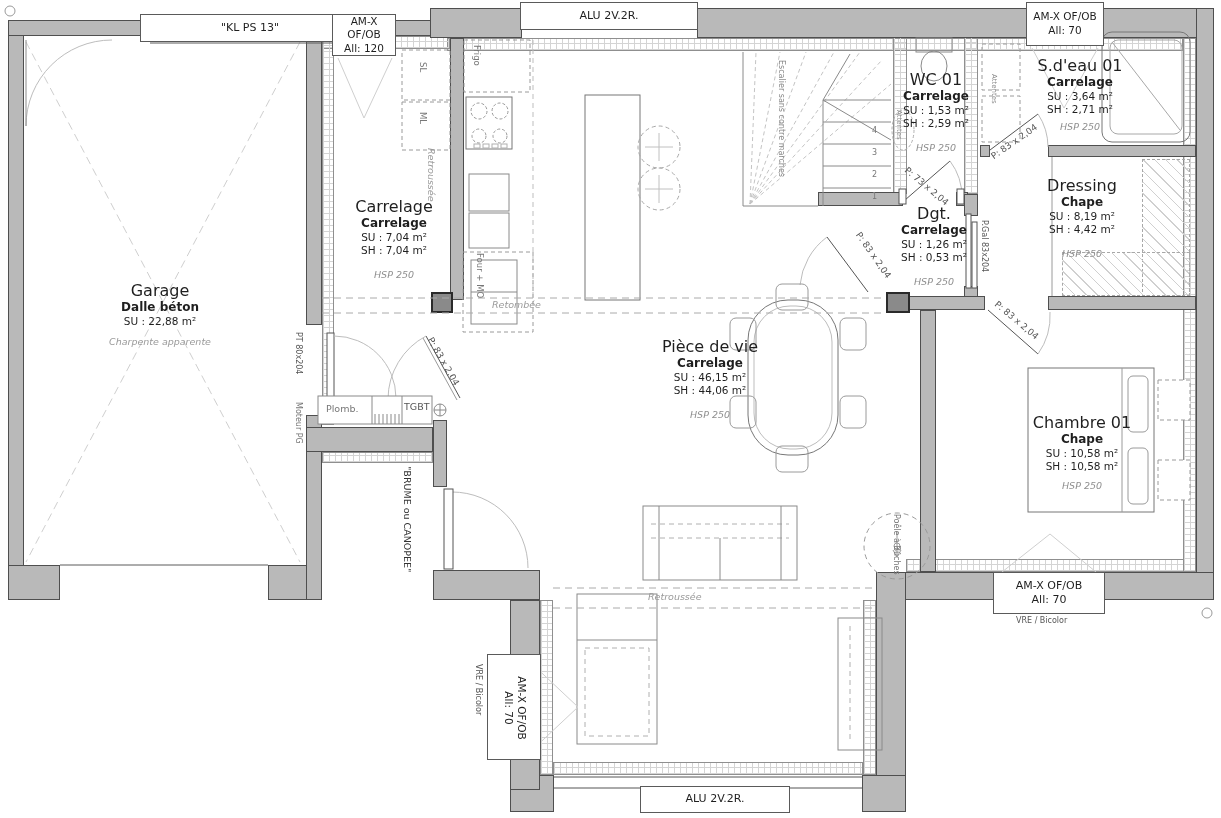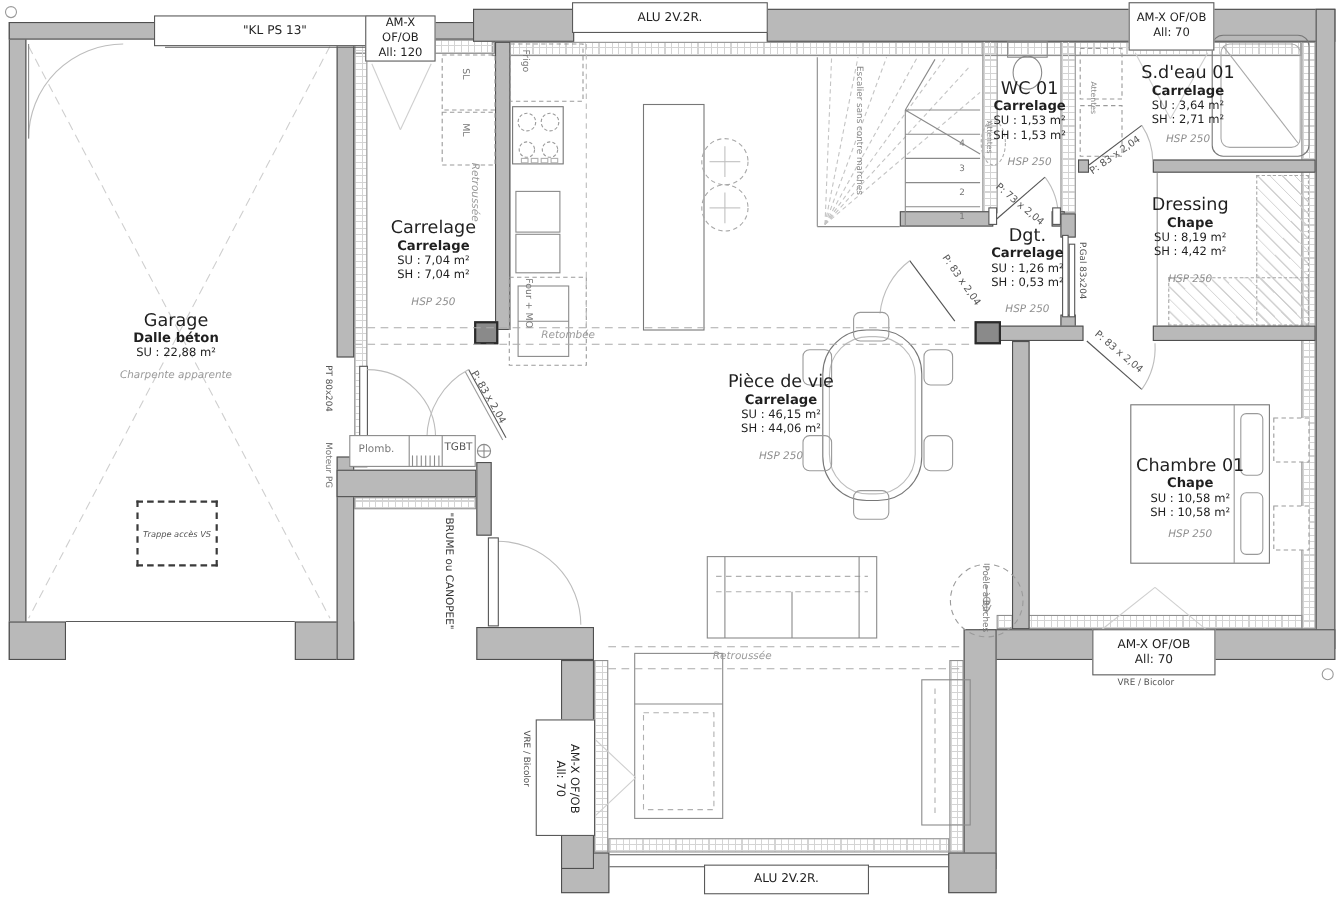--- a/index.html
+++ b/index.html
@@ -297,21 +297,21 @@
     <div class="rfloor">Carrelage</div>
     <div class="rline">SU : 7,04 m²</div>
     <div class="rline">SH : 7,04 m²</div>
     <div class="rhsp">HSP 250</div>
   </div>
 
   <div class="roomlab" style="left:936px;top:70px">
     <div class="rname">WC 01</div>
     <div class="rfloor">Carrelage</div>
     <div class="rline">SU : 1,53 m²</div>
-    <div class="rline">SH : 1,53 m²</div>
+    <div class="rline">SH : 2,59 m²</div>
     <div class="rhsp">HSP 250</div>
   </div>
 
   <div class="roomlab" style="left:1080px;top:56px">
     <div class="rname">S.d'eau 01</div>
     <div class="rfloor">Carrelage</div>
     <div class="rline">SU : 3,64 m²</div>
     <div class="rline">SH : 2,71 m²</div>
     <div class="rhsp" style="margin-top:6px">HSP 250</div>
   </div>
@@ -349,23 +349,20 @@
   </div>
 
   <div class="doorlab vtext" style="left:294px;top:332px;height:58px;font-size:8px">PT 80x204</div>
   <div class="doorlab" style="left:430px;top:333px;transform:rotate(60deg)">P: 83 x 2,04</div>
   <div class="doorlab" style="left:906px;top:164px;transform:rotate(40deg)">P: 73 x 2,04</div>
   <div class="doorlab" style="left:992px;top:152px;transform:rotate(-35deg)">P: 83 x 2,04</div>
   <div class="doorlab" style="left:858px;top:228px;transform:rotate(55deg)">P: 83 x 2,04</div>
   <div class="doorlab" style="left:996px;top:298px;transform:rotate(40deg)">P: 83 x 2,04</div>
   <div class="doorlab vtext" style="left:980px;top:220px;height:66px;font-size:8px">P.Gal 83x204</div>
 
-  <div class="trappe" style="left:124px;top:455px;width:70px;height:56px">
-    <span class="ann" style="position:static;font-size:7.5px;color:#555">Trappe accès VS</span>
-  </div>
   <div class="small vtext" style="left:402px;top:466px;height:120px;font-size:9.5px;color:#333">"BRUME ou CANOPEE"</div>
   <div class="small vtext" style="left:777px;top:60px;height:126px;font-size:8px;color:#888">Escalier sans contre marches</div>
   <div class="ann vtext" style="left:426px;top:148px;height:50px">Retroussée</div>
   <div class="ann" style="left:492px;top:299px">Retombée</div>
   <div class="ann" style="left:648px;top:591px">Retroussée</div>
   <div class="small" style="left:326px;top:403px;color:#777;font-size:9.5px">Plomb.</div>
   <div class="small" style="left:404px;top:401px;font-size:9.5px">TGBT</div>
   <div class="small vtext" style="left:294px;top:402px;height:56px;font-size:8px;color:#777">Moteur PG</div>
   <div class="small vtext" style="left:892px;top:514px;height:66px;font-size:8px;color:#777">Poêle à Bûches</div>
   <div class="small vtext" style="left:472px;top:45px;height:40px;font-size:8.5px;color:#777">Frigo</div>

